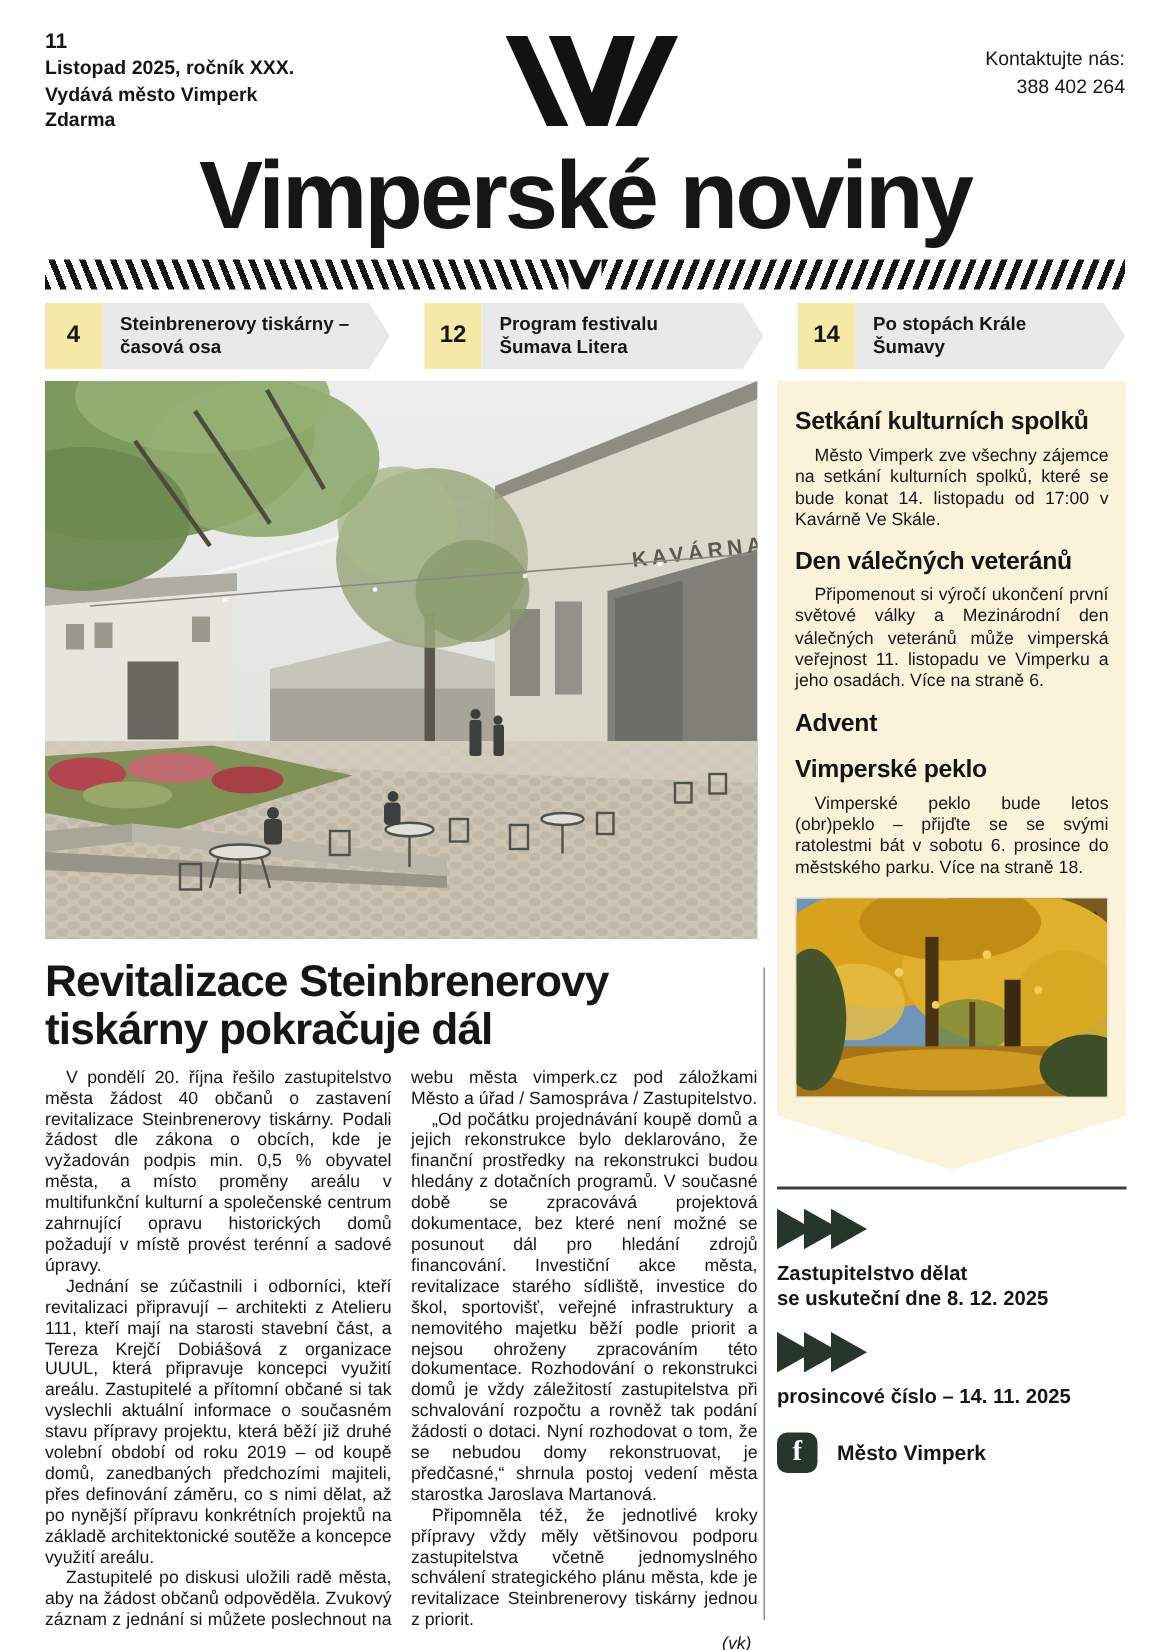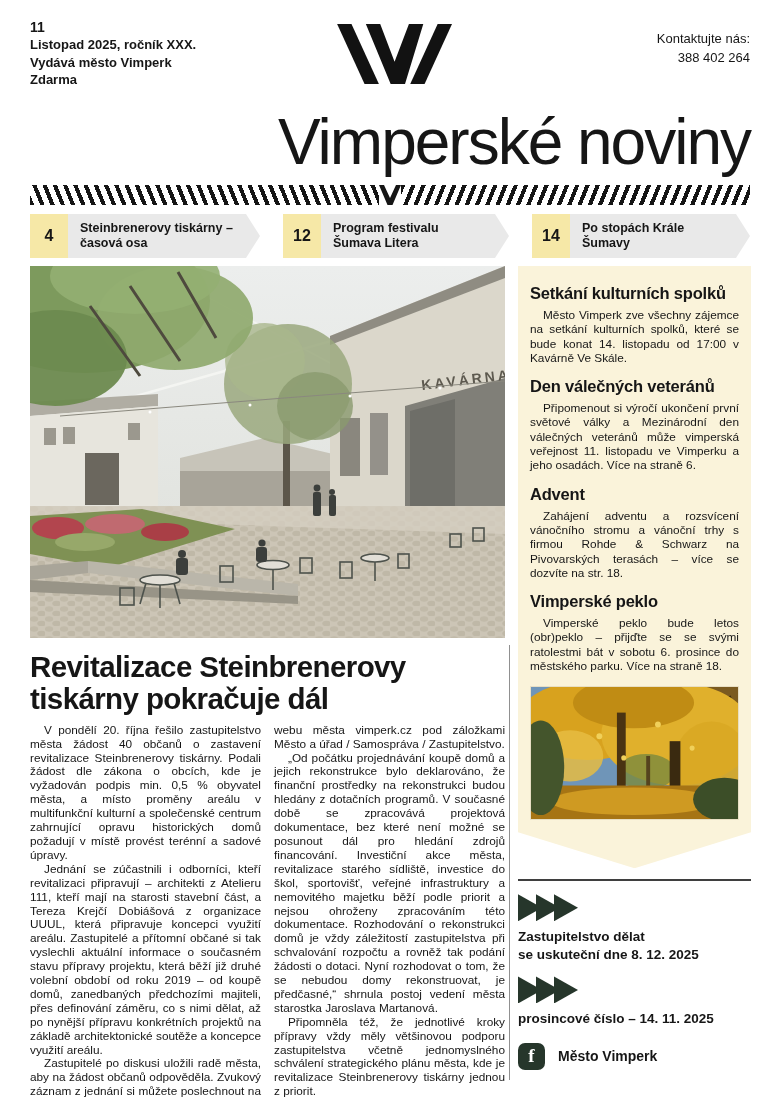--- a/index.html
+++ b/index.html
@@ -12,22 +12,22 @@
   .page { padding:14px 27px 0 30px; position:relative; }
 
   
   .masthead { display:grid; grid-template-columns:1fr auto 1fr; align-items:start; }
   .issue-block { font-weight:bold; font-size:13px; line-height:1.32; padding-top:4px; }
   .issue-number { font-size:14px; }
   .logo-wrap { width:124px; height:80px; margin:0 auto; }
   .logo-wrap svg { width:100%; height:100%; display:block; }
   .contact-block { text-align:right; font-size:13px; line-height:1.45; padding-top:16px; }
   .masthead-title {
-    font-size:64px; font-weight:normal; text-align:right; line-height:1;
-    letter-spacing:-2px; margin:16px 0 0 0;
+    font-size:64px; font-weight:bold; text-align:center; line-height:1;
+    letter-spacing:-2px; margin:4px 0 0 0;
   }
 
   
   .stripe-row { display:flex; align-items:stretch; height:20px; margin-top:11px; }
   .stripe-left  { flex:1; background:repeating-linear-gradient(68deg,  #151515 0 4px, transparent 4px 9.5px); }
   .stripe-right { flex:1; background:repeating-linear-gradient(112deg, #151515 0 4px, transparent 4px 9.5px); }
   .stripe-v { width:22px; height:20px; flex:0 0 auto; }
 
   
   .nav-row { display:flex; justify-content:space-between; margin-top:9px; }
@@ -244,21 +244,20 @@
 
     <aside>
       <div class="sidebar-cream">
         <h3 class="sb-title first">Setkání kulturních spolků</h3>
         <p class="sb-text">Město Vimperk zve všechny zájemce na setkání kulturních spolků, které se bude konat 14. listopadu od 17:00 v Kavárně Ve Skále.</p>
 
         <h3 class="sb-title">Den válečných veteránů</h3>
         <p class="sb-text">Připomenout si výročí ukončení první světové války a Mezinárodní den válečných veteránů může vimperská veřejnost 11. listopadu ve Vimperku a jeho osadách. Více na straně 6.</p>
 
         <h3 class="sb-title">Advent</h3>
-        <p class="sb-text">Zahájení adventu a rozsvícení vánočního stromu a vánoční trhy s firmou Rohde &amp; Schwarz na Pivovarských terasách – více se dozvíte na str. 18.</p>
 
         <h3 class="sb-title">Vimperské peklo</h3>
         <p class="sb-text">Vimperské peklo bude letos (obr)peklo – přijďte se se svými ratolestmi bát v sobotu 6. prosince do městského parku. Více na straně 18.</p>
 
         <svg class="sb-photo" viewBox="0 0 212 134" preserveAspectRatio="none" aria-hidden="true">
           <rect width="212" height="134" fill="#6f95b8"></rect>
           <ellipse cx="160" cy="25" rx="80" ry="35" fill="#7a5a20"></ellipse>
           <path d="M150,32 L205,10 M158,44 L210,46 M170,20 L200,28" stroke="#3e2d10" stroke-width="3" fill="none"></path>
           <ellipse cx="58" cy="34" rx="72" ry="40" fill="#d8a21e"></ellipse>
           <ellipse cx="150" cy="48" rx="78" ry="52" fill="#e0b02c"></ellipse>

